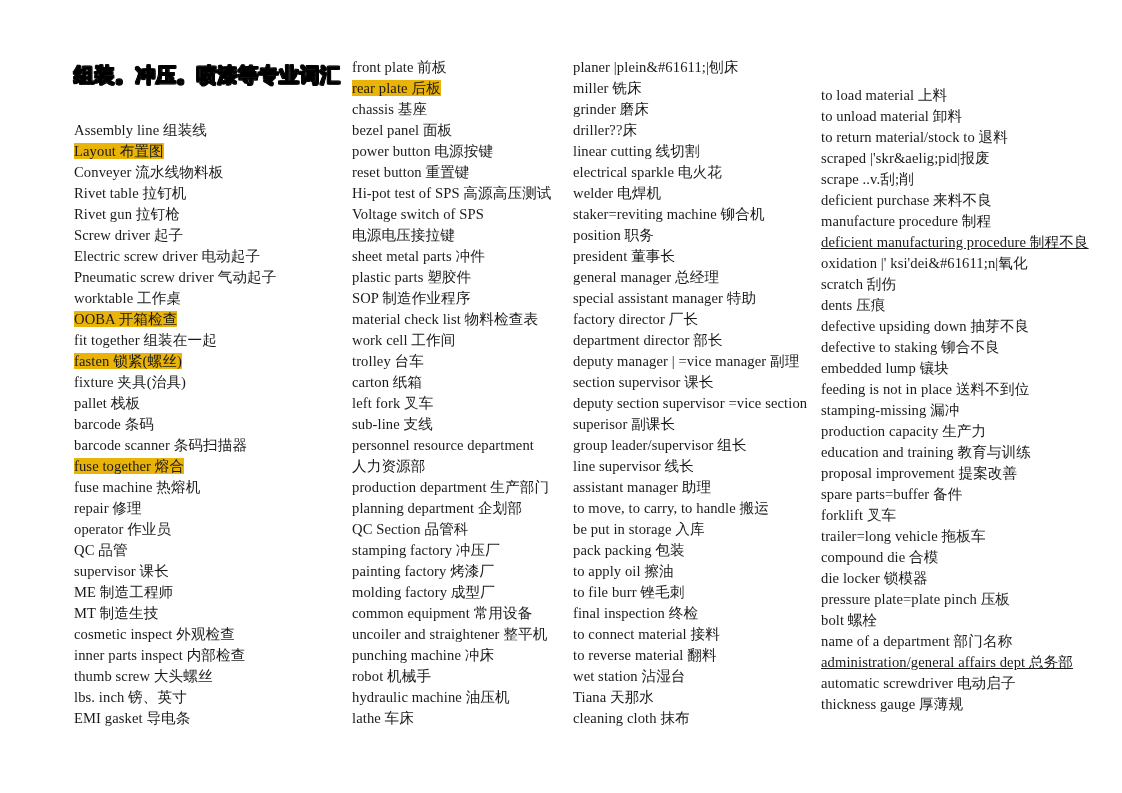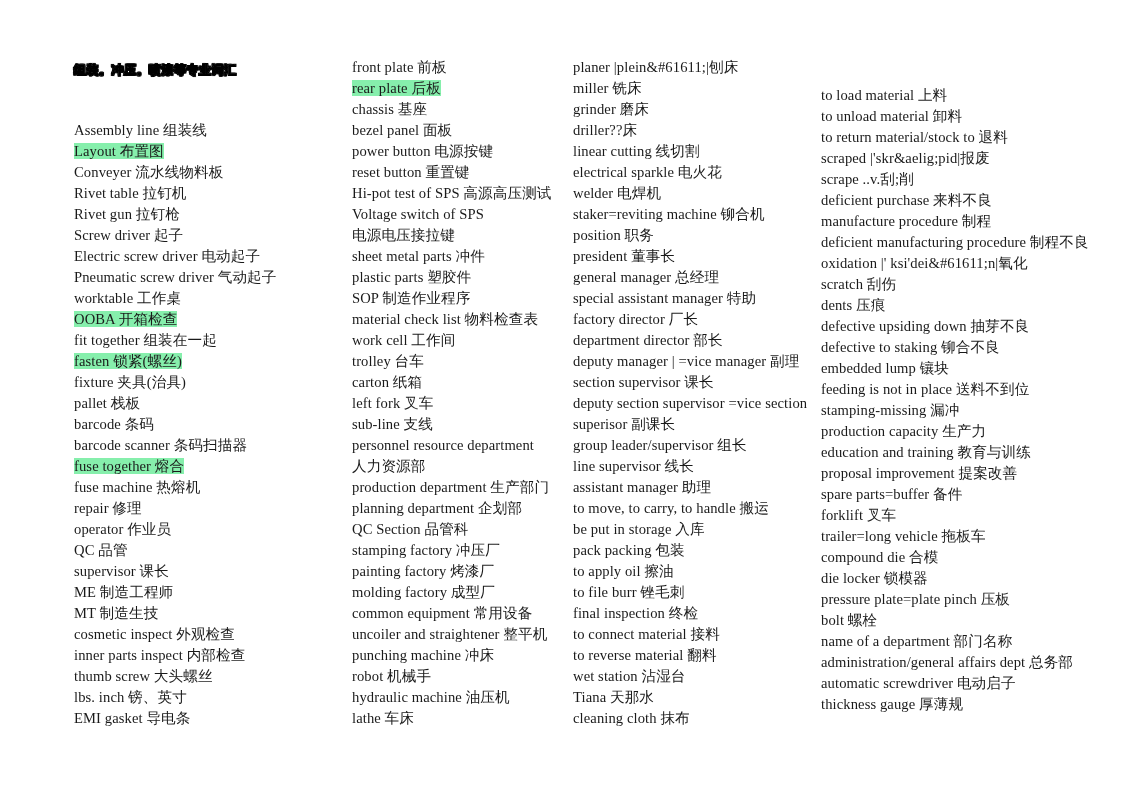--- a/index.html
+++ b/index.html
@@ -43,34 +43,35 @@
   .col-4 { left: 821px; width: 268px; margin-top: 28px; }
 
   .entry {
     font-size: 14.6px;
     line-height: 21px;
     color: #1a1a1a;
     white-space: normal;
     letter-spacing: 0.1px;
   }
   .entry .hl {
-    background: #86efac;
+    background: #eab308;
   }
   .entry.justify {
     text-align: justify;
     text-align-last: left;
+    text-decoration: underline;
   }
 
   
   .doc-title {
     position: absolute;
     left: 74px;
     top: 62px;
     font-family: Liberation Mono, monospace;
-    font-size: 12px;
+    font-size: 20px;
     font-weight: bold;
     letter-spacing: 0.5px;
     color: #ffffff;
     -webkit-text-stroke: 1px #000000;
     text-shadow:
       -1px 0 #000, 1px 0 #000, 0 -1px #000, 0 1px #000,
       -1px -1px #000, 1px -1px #000, -1px 1px #000, 1px 1px #000;
     white-space: nowrap;
   }
 

